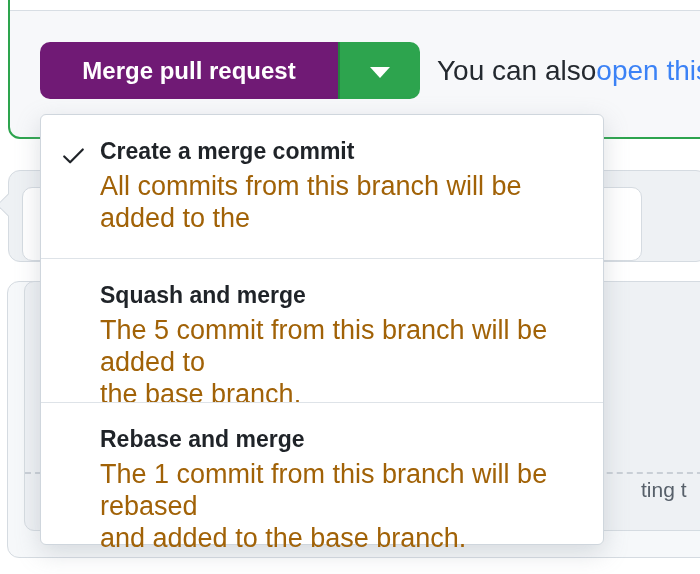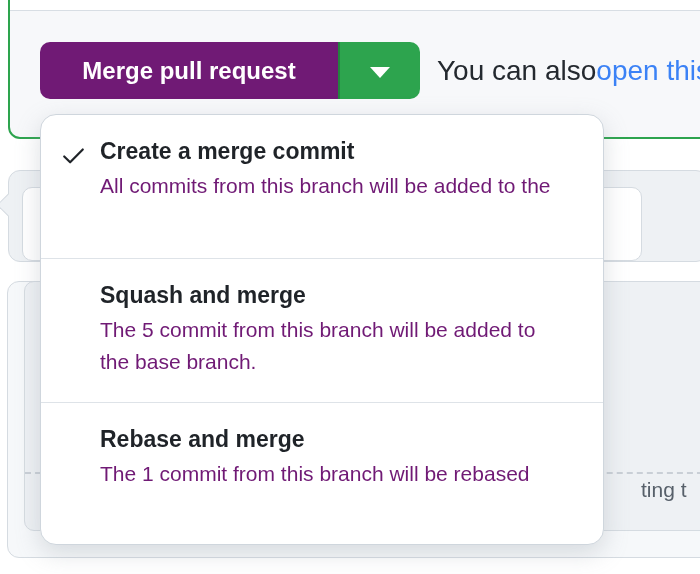--- a/index.html
+++ b/index.html
@@ -102,39 +102,39 @@
     position: absolute; left: 641px; top: 478px;
     font-size: 21px; color: #57606a; white-space: nowrap;
     z-index: 2;
   }
 
   
   .dropdown {
     position: absolute; left: 40px; top: 114px;
     width: 564px; height: 431px;
     background: #ffffff;
-    border: 1px solid #cfd6dd; border-radius: 16px;
+    border: 1px solid #cfd6dd; border-radius: 6px;
     box-shadow: 0 8px 24px rgba(140, 149, 159, 0.3);
     z-index: 10;
   }
   .menu-item {
     position: relative;
     height: 143px;
     padding: 20px 24px 0 59px;
     cursor: pointer;
   }
   .menu-item + .menu-item {
     height: 144px;
     border-top: 1px solid #dee3e8;
   }
   .item-title {
     font-size: 23px; font-weight: 600; color: #1f2328; line-height: 32px;
   }
   .item-desc {
-    font-size: 21px; color: #701a75; line-height: 32px; margin-top: 3px;
+    font-size: 27px; color: #a16207; line-height: 32px; margin-top: 3px;
   }
   .check-icon {
     position: absolute; left: 19px; top: 27px;
     width: 27px; height: 27px; color: #1f2328;
   }
 </style>
 </head>
 <body>
 
 <div class="merge-container">
@@ -181,16 +181,17 @@
     <div class="item-desc">
       <div>The 5 commit from this branch will be added to</div>
       <div>the base branch.</div>
     </div>
   </div>
 
   <div class="menu-item">
     <div class="item-title">Rebase and merge</div>
     <div class="item-desc">
       <div>The 1 commit from this branch will be rebased</div>
+      <div>and added to the base branch.</div>
     </div>
   </div>
 
 </div>
 
 </body></html>

